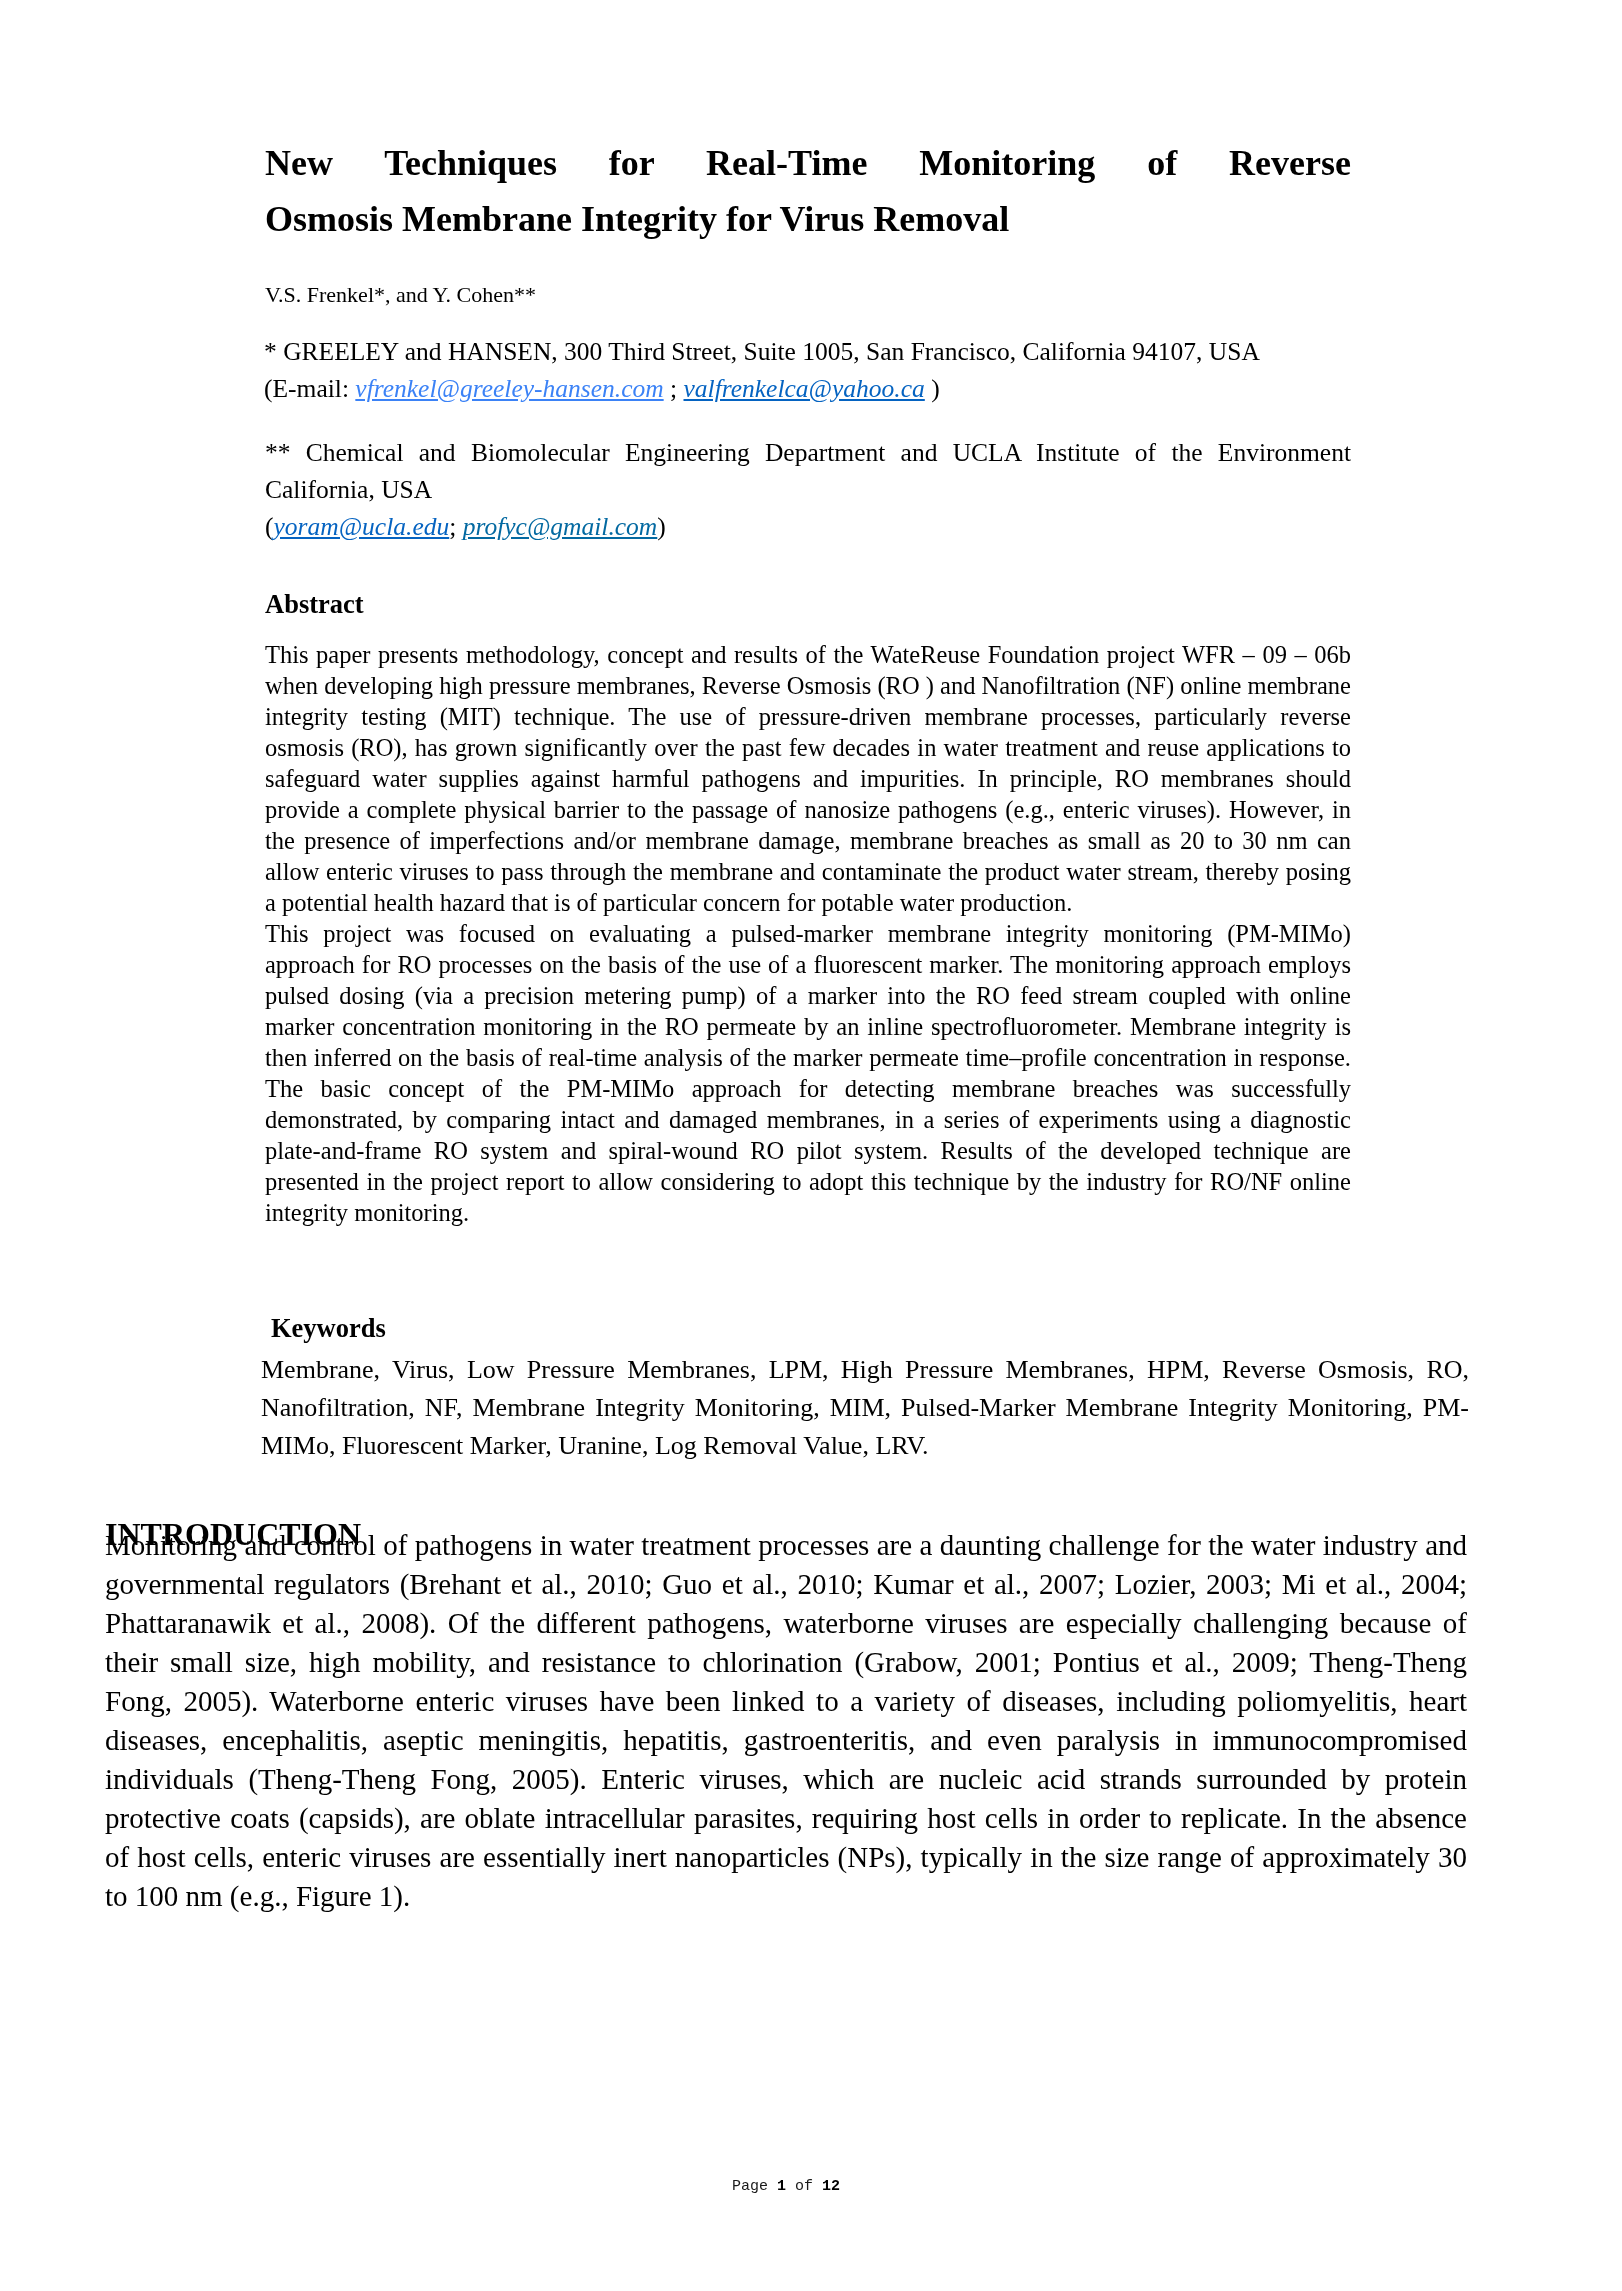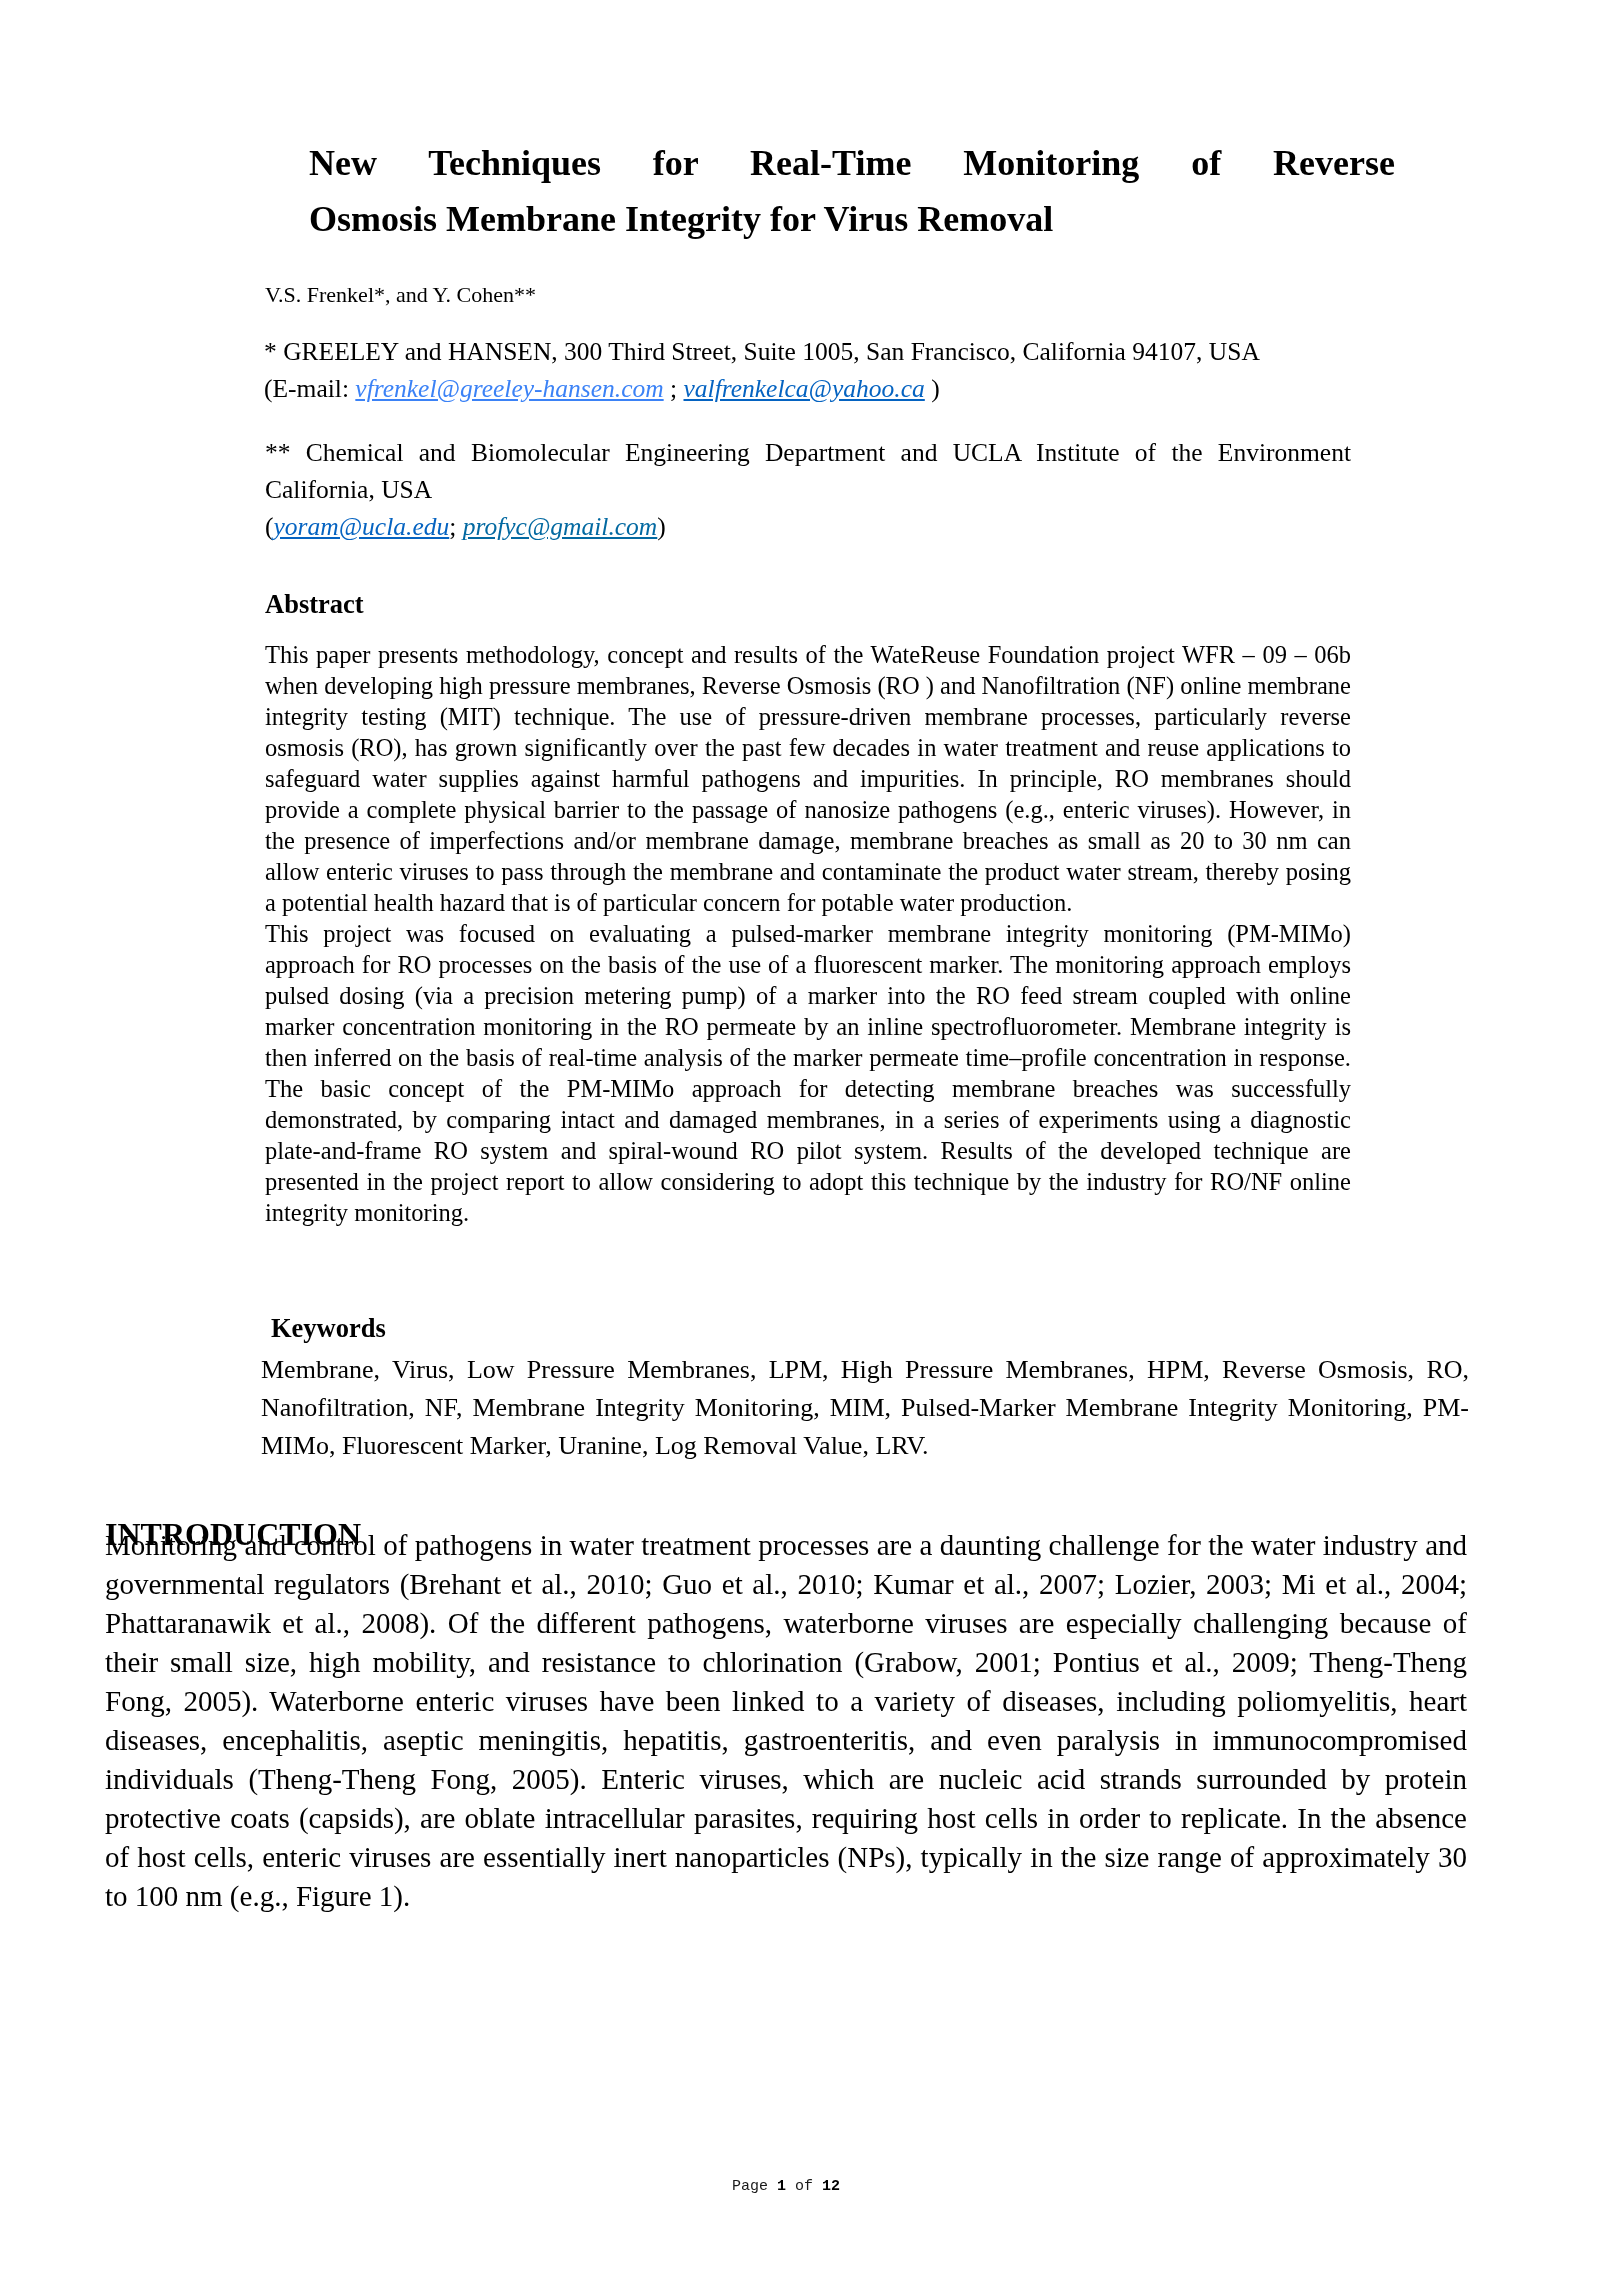--- a/index.html
+++ b/index.html
@@ -10,21 +10,21 @@
     background: #ffffff;
     color: #000000;
     font-family: "Liberation Serif", "DejaVu Serif", serif;
     overflow: hidden;
   }
   .abs { position: absolute; }
 
   
   .title {
     left: 265px; top: 135px; width: 1086px;
-    font-size: 36px; font-weight: bold; line-height: 56px; margin-left: 44px;
+    font-size: 36px; font-weight: bold; line-height: 56px;
   }
   .jf { text-align: justify; text-align-last: justify; }
 
   
   .authors { left: 265px; top: 276px; width: 1086px; font-size: 22px; line-height: 37px; }
   .aff1 { left: 264px; top: 333px; width: 1086px; font-size: 25.5px; line-height: 37px; text-align: justify; }
   .aff2 { left: 265px; top: 434px; width: 1086px; font-size: 25.5px; line-height: 37px; }
   .aff-line { text-align: justify; }
   .aff-line.stretch { text-align-last: justify; }
 

